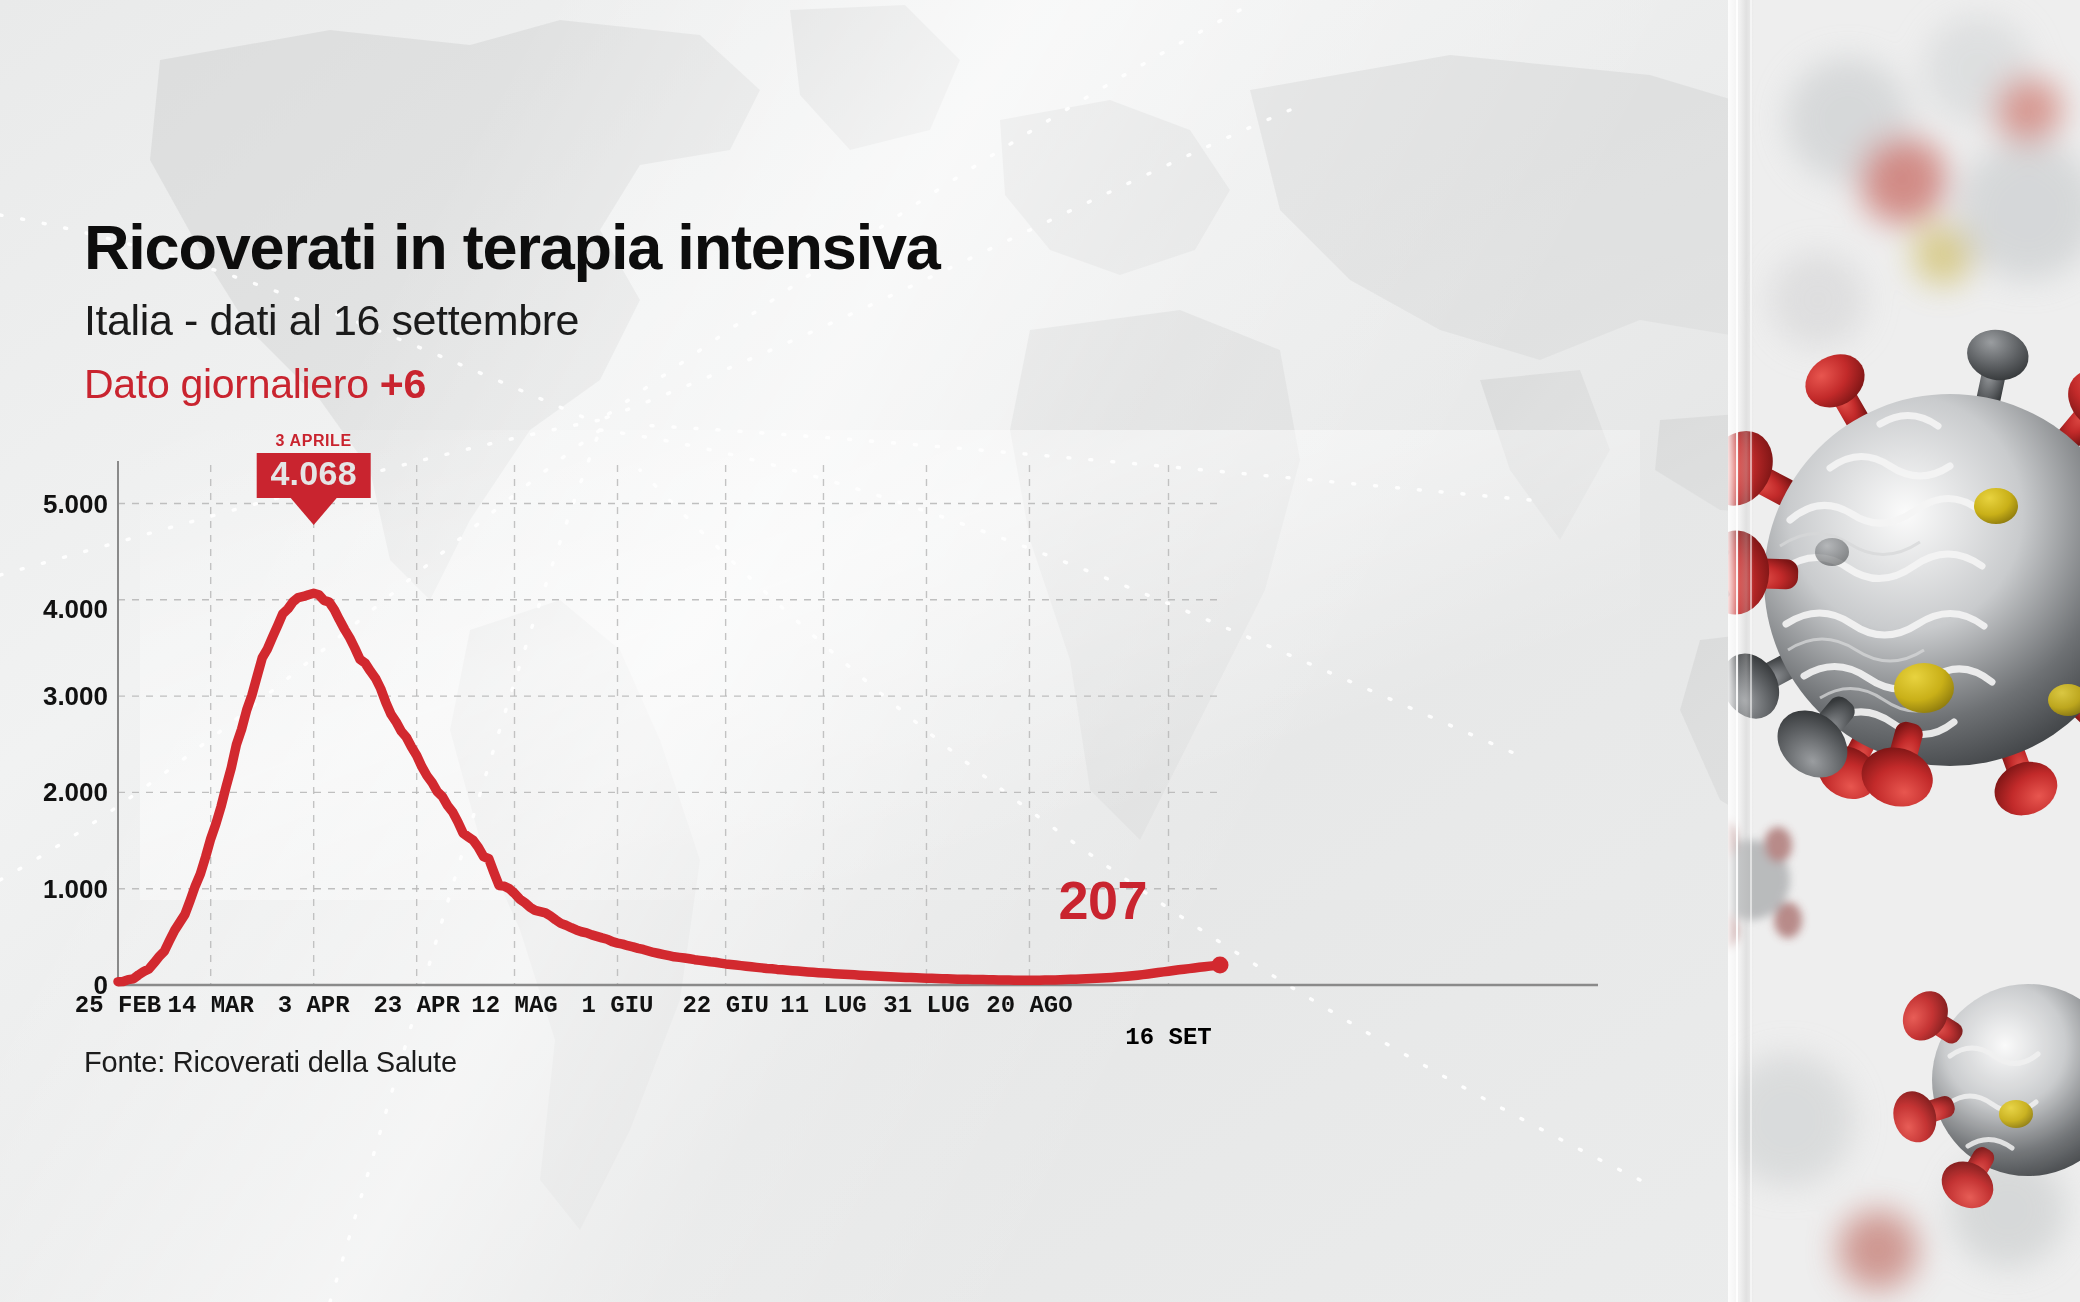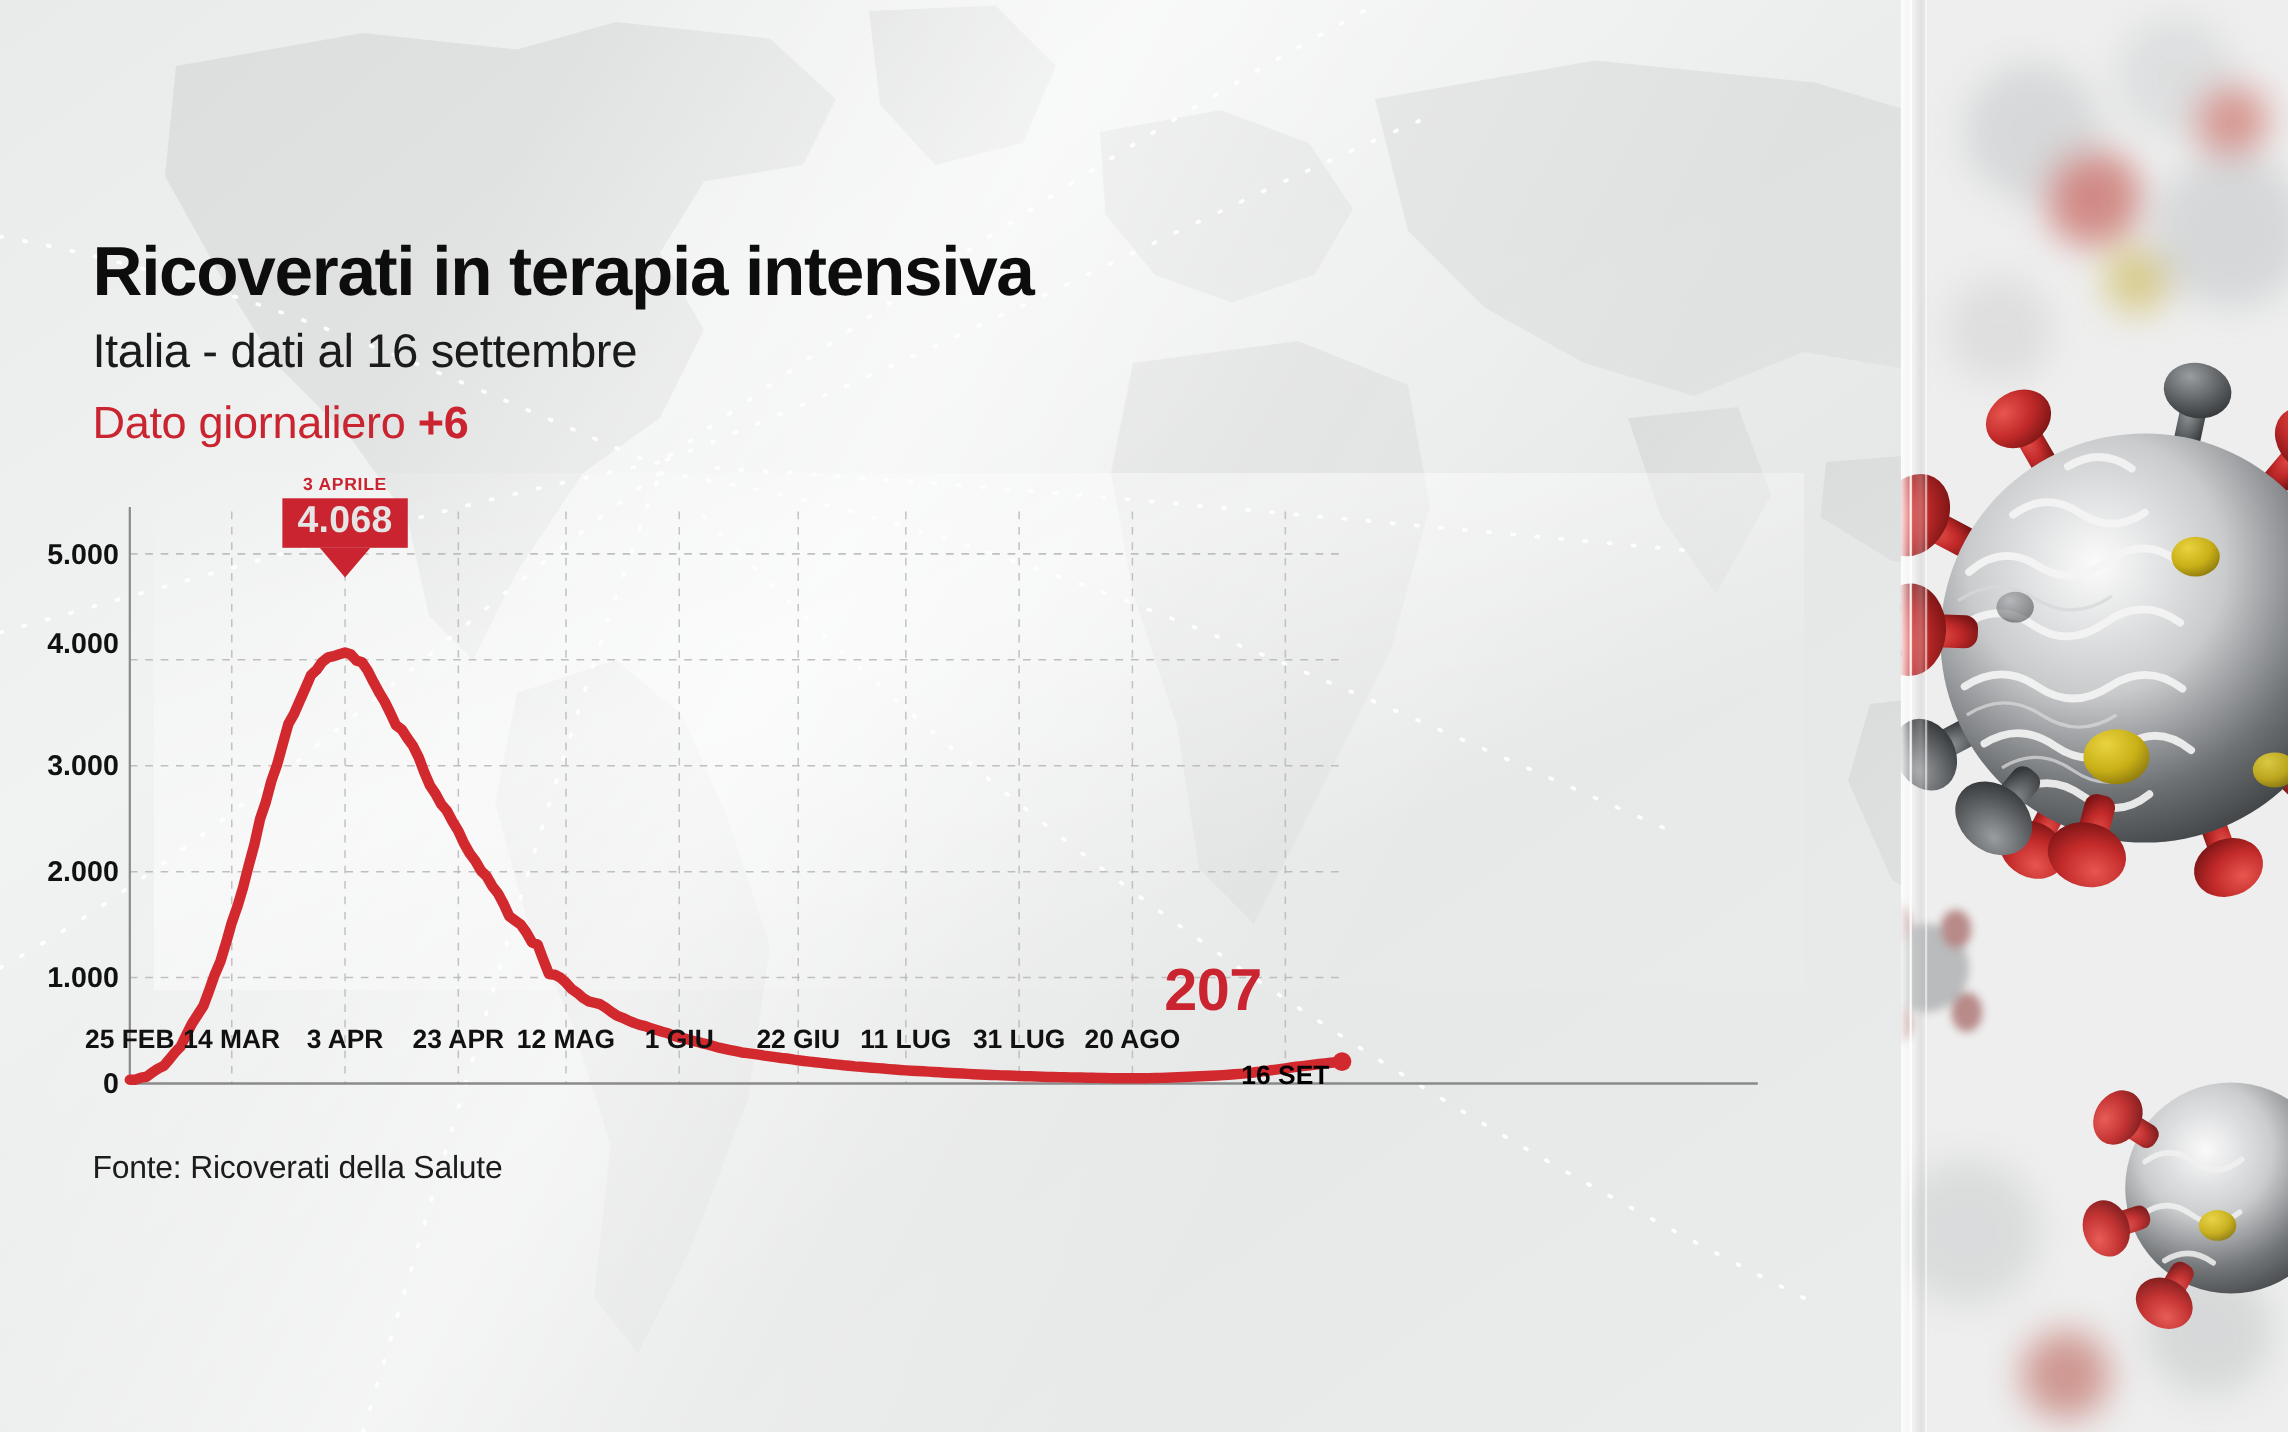--- a/index.html
+++ b/index.html
@@ -64,22 +64,22 @@
     position: absolute;
     right: 0; transform: translateY(-50%);
     font-size: 26px; font-weight: 700; color: #111;
     text-align: right; white-space: nowrap;
   }
   #ylabels {
     position: absolute; left: 0px; top: 455px;
     width: 108px; height: 510px;
   }
   #xlabels {
-    position: absolute; left: 0px; top: 932px;
-    width: 1620px; height: 44px;
+    position: absolute; left: 0px; top: 992px;
+    width: 1620px; height: 44px; font-family: Liberation Mono, monospace;
   }
   .axis-label-x {
     position: absolute; transform: translateX(-50%);
     font-size: 24px; font-weight: 700; color: #111;
     white-space: nowrap;
   }
   .axis-label-x.last { font-weight: 700; color: #000; margin-top: 32px; }
 
   
   .callout {
@@ -192,21 +192,21 @@
     <div class="title">Ricoverati in terapia intensiva</div>
     <div class="subtitle">Italia - dati al 16 settembre</div>
     <div class="daily"><span>Dato giornaliero </span><b>+6</b></div>
   </div>
 
   <div id="ylabels">
       <div class="axis-label-y" style="top: 530px;">0</div>
       <div class="axis-label-y" style="top: 433.704px;">1.000</div>
       <div class="axis-label-y" style="top: 337.407px;">2.000</div>
       <div class="axis-label-y" style="top: 241.111px;">3.000</div>
-      <div class="axis-label-y" style="top: 130px;">4.000</div>
+      <div class="axis-label-y" style="top: 154px;">4.000</div>
       <div class="axis-label-y" style="top: 48.5185px;">5.000</div>
     </div>
   <svg id="chart" viewBox="0 0 1620 540" preserveAspectRatio="none">
       <g>
         <line x1="118" y1="433.7037037037037" x2="1220" y2="433.7037037037037" stroke="#b6b6b6" stroke-width="1.4" stroke-dasharray="7 7" opacity="0.85"></line>
         <line x1="118" y1="337.4074074074074" x2="1220" y2="337.4074074074074" stroke="#b6b6b6" stroke-width="1.4" stroke-dasharray="7 7" opacity="0.85"></line>
         <line x1="118" y1="241.1111111111111" x2="1220" y2="241.1111111111111" stroke="#b6b6b6" stroke-width="1.4" stroke-dasharray="7 7" opacity="0.85"></line>
         <line x1="118" y1="144.81481481481484" x2="1220" y2="144.81481481481484" stroke="#b6b6b6" stroke-width="1.4" stroke-dasharray="7 7" opacity="0.85"></line>
         <line x1="118" y1="48.51851851851853" x2="1220" y2="48.51851851851853" stroke="#b6b6b6" stroke-width="1.4" stroke-dasharray="7 7" opacity="0.85"></line>
         <line x1="210.69158878504672" y1="10" x2="210.69158878504672" y2="530" stroke="#b6b6b6" stroke-width="1.4" stroke-dasharray="7 7" opacity="0.8"></line>

